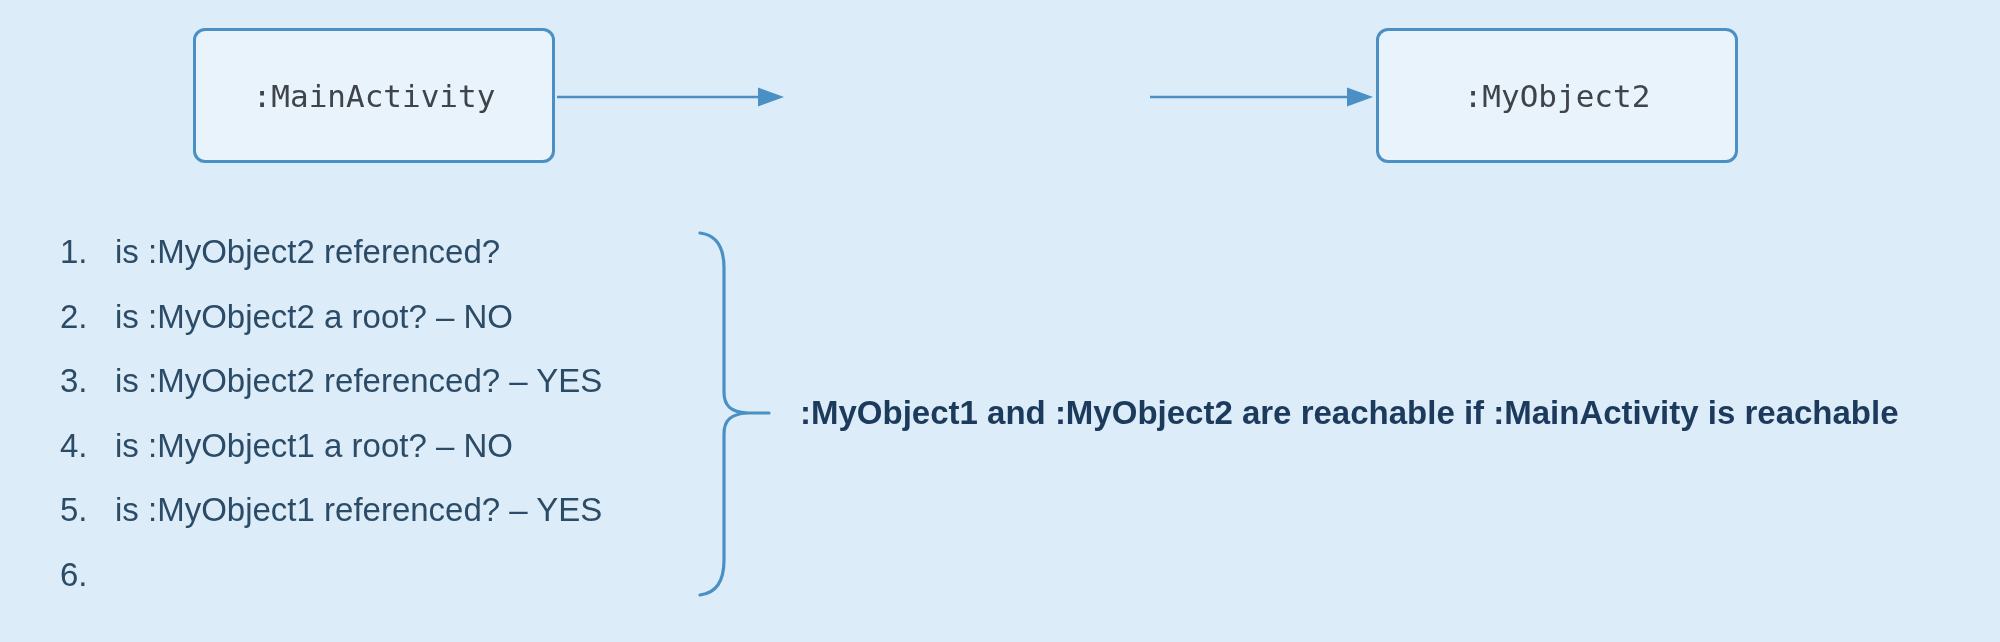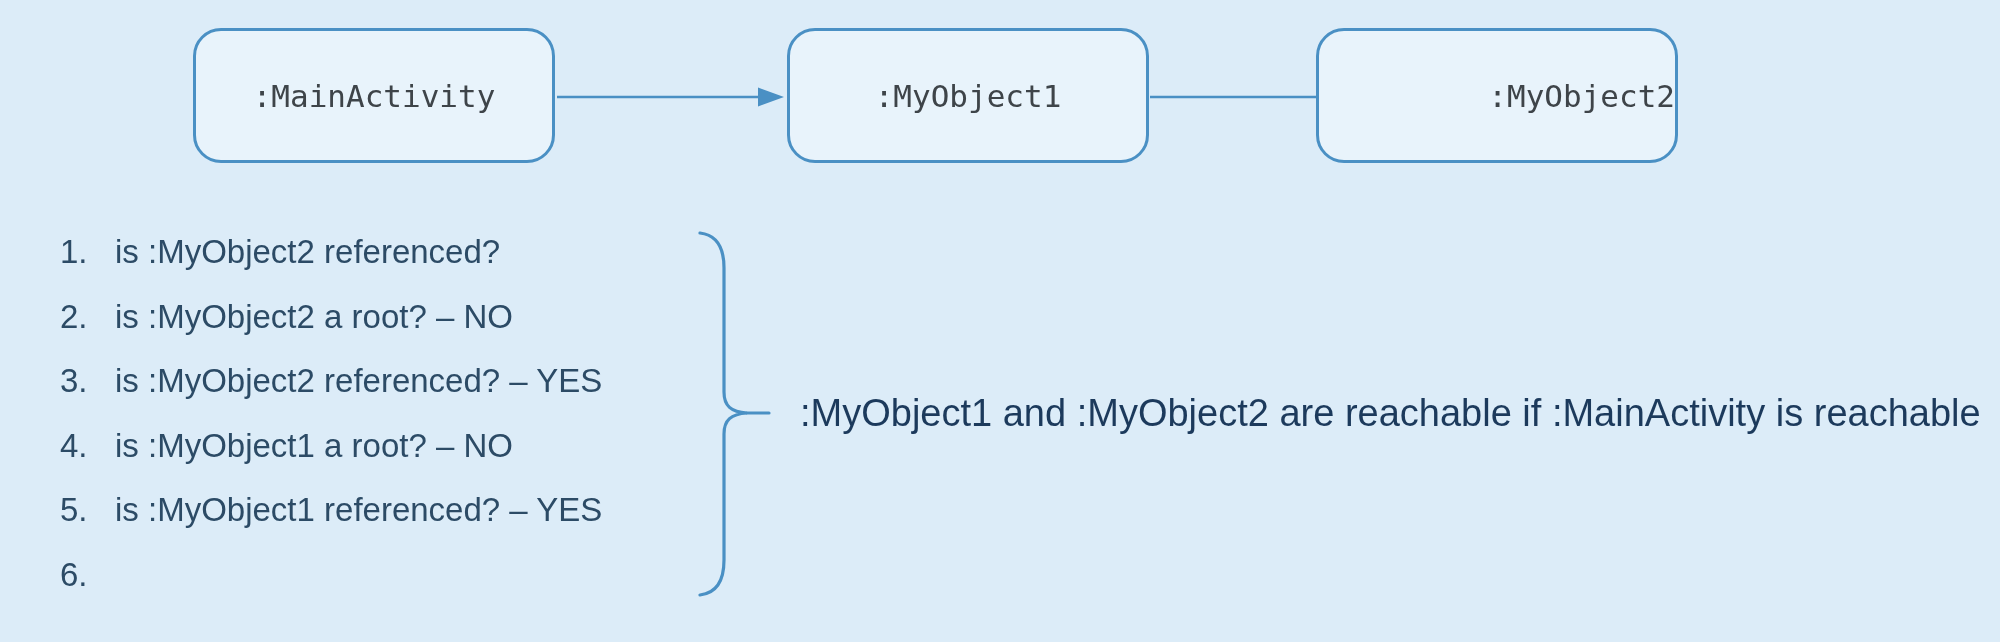--- a/index.html
+++ b/index.html
@@ -15,35 +15,35 @@
     font-family: "Liberation Sans", sans-serif;
   }
   
   .node {
     position: absolute;
     top: 28px;
     width: 362px;
     height: 135px;
     background: #e8f3fb;
     border: 3px solid #4a90c4;
-    border-radius: 28px;
+    border-radius: 12px;
     display: flex;
     align-items: center;
     justify-content: center;
     box-sizing: border-box;
   }
   .node-label {
     font-family: "DejaVu Sans Mono", "Liberation Mono", monospace;
     font-size: 31px;
     color: #3e4449;
     white-space: nowrap;
   }
   .node-main   { left: 193px;  }
   .node-obj1   { left: 787px;  }
-  .node-obj2   { left: 1316px; justify-content: flex-end; }
+  .node-obj2   { left: 1376px; }
   
   .overlay {
     position: absolute;
     left: 0; top: 0;
     width: 2000px;
     height: 642px;
     pointer-events: none;
   }
   
   .questions {
@@ -67,22 +67,22 @@
   }
   .question-text {
     white-space: nowrap;
   }
   
   .conclusion {
     position: absolute;
     left: 800px;
     top: 413px;
     transform: translateY(-50%);
-    font-size: 38px;
-    font-weight: normal;
+    font-size: 33px;
+    font-weight: bold;
     color: #1c3a5c;
     white-space: nowrap;
   }
 </style>
 </head>
 <body>
 
 <div class="canvas">
 
   <svg class="overlay" viewBox="0 0 2000 642" xmlns="http://www.w3.org/2000/svg">
@@ -105,23 +105,20 @@
                C 731 414 724 420 724 434
                L 724 560
                C 724 580 717 593 700 595" fill="none" stroke="#4a90c4" stroke-width="3.2" stroke-linecap="round"></path>
       <path d="M 747 413 L 769 413" fill="none" stroke="#4a90c4" stroke-width="3.2" stroke-linecap="round"></path>
     </g>
   </svg>
 
   <div class="node node-main">
     <span class="node-label">:MainActivity</span>
   </div>
-  <div class="node node-obj1">
-    <span class="node-label">:MyObject1</span>
-  </div>
   <div class="node node-obj2">
     <span class="node-label">:MyObject2</span>
   </div>
 
   <ol class="questions">
     <li class="question-row">
       <span class="question-number">1.</span>
       <span class="question-text">is :MyObject2 referenced?</span>
     </li>
     <li class="question-row">

